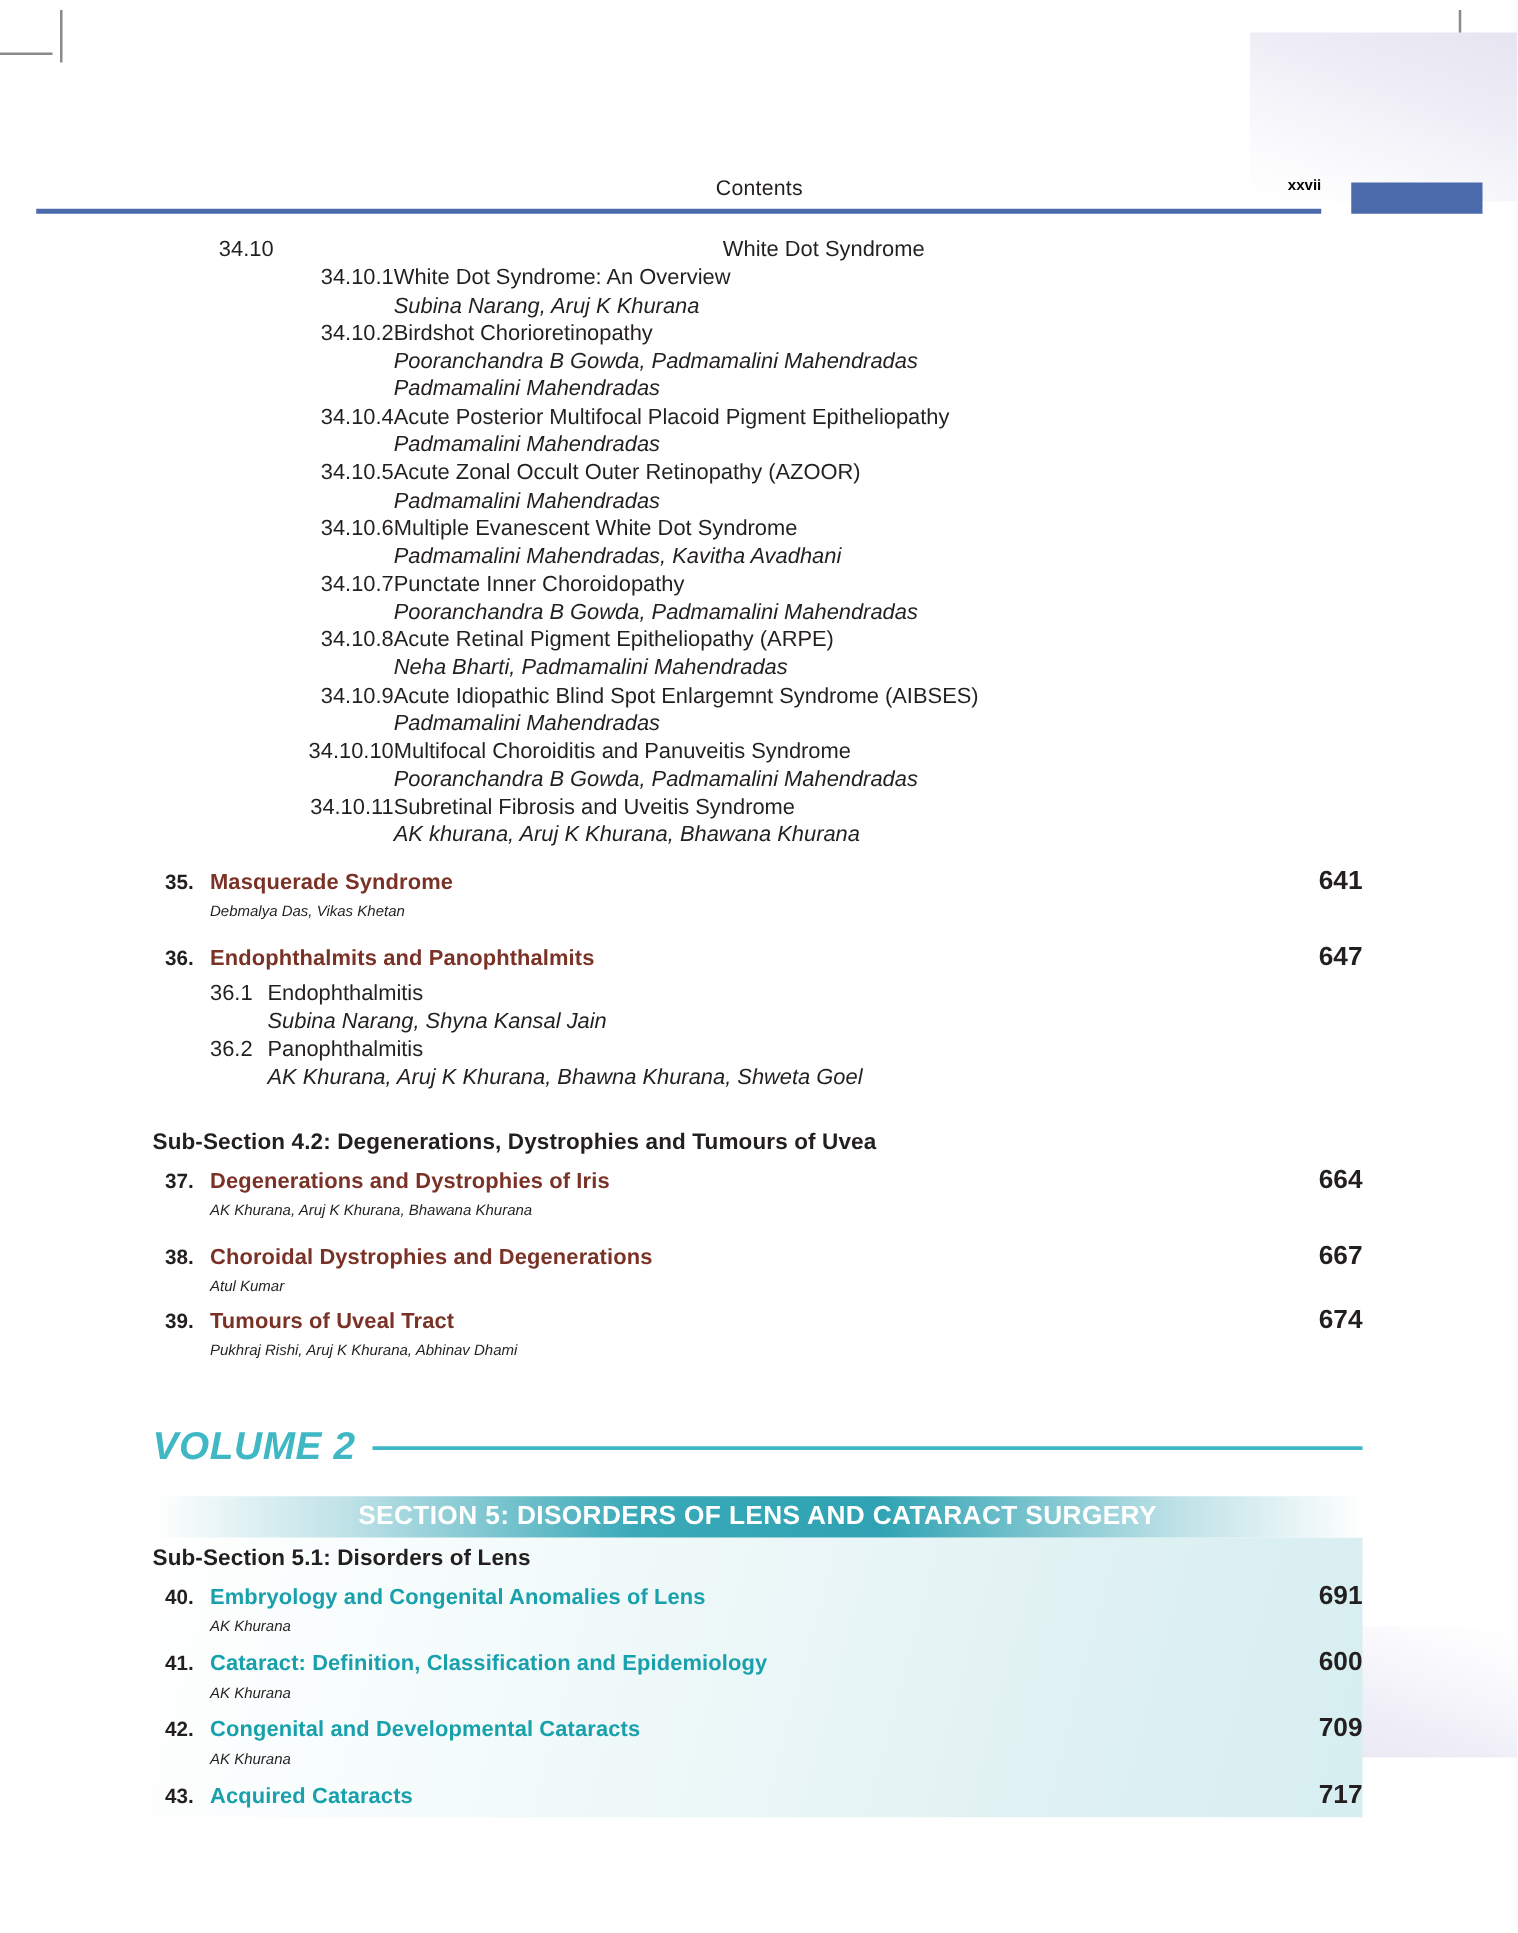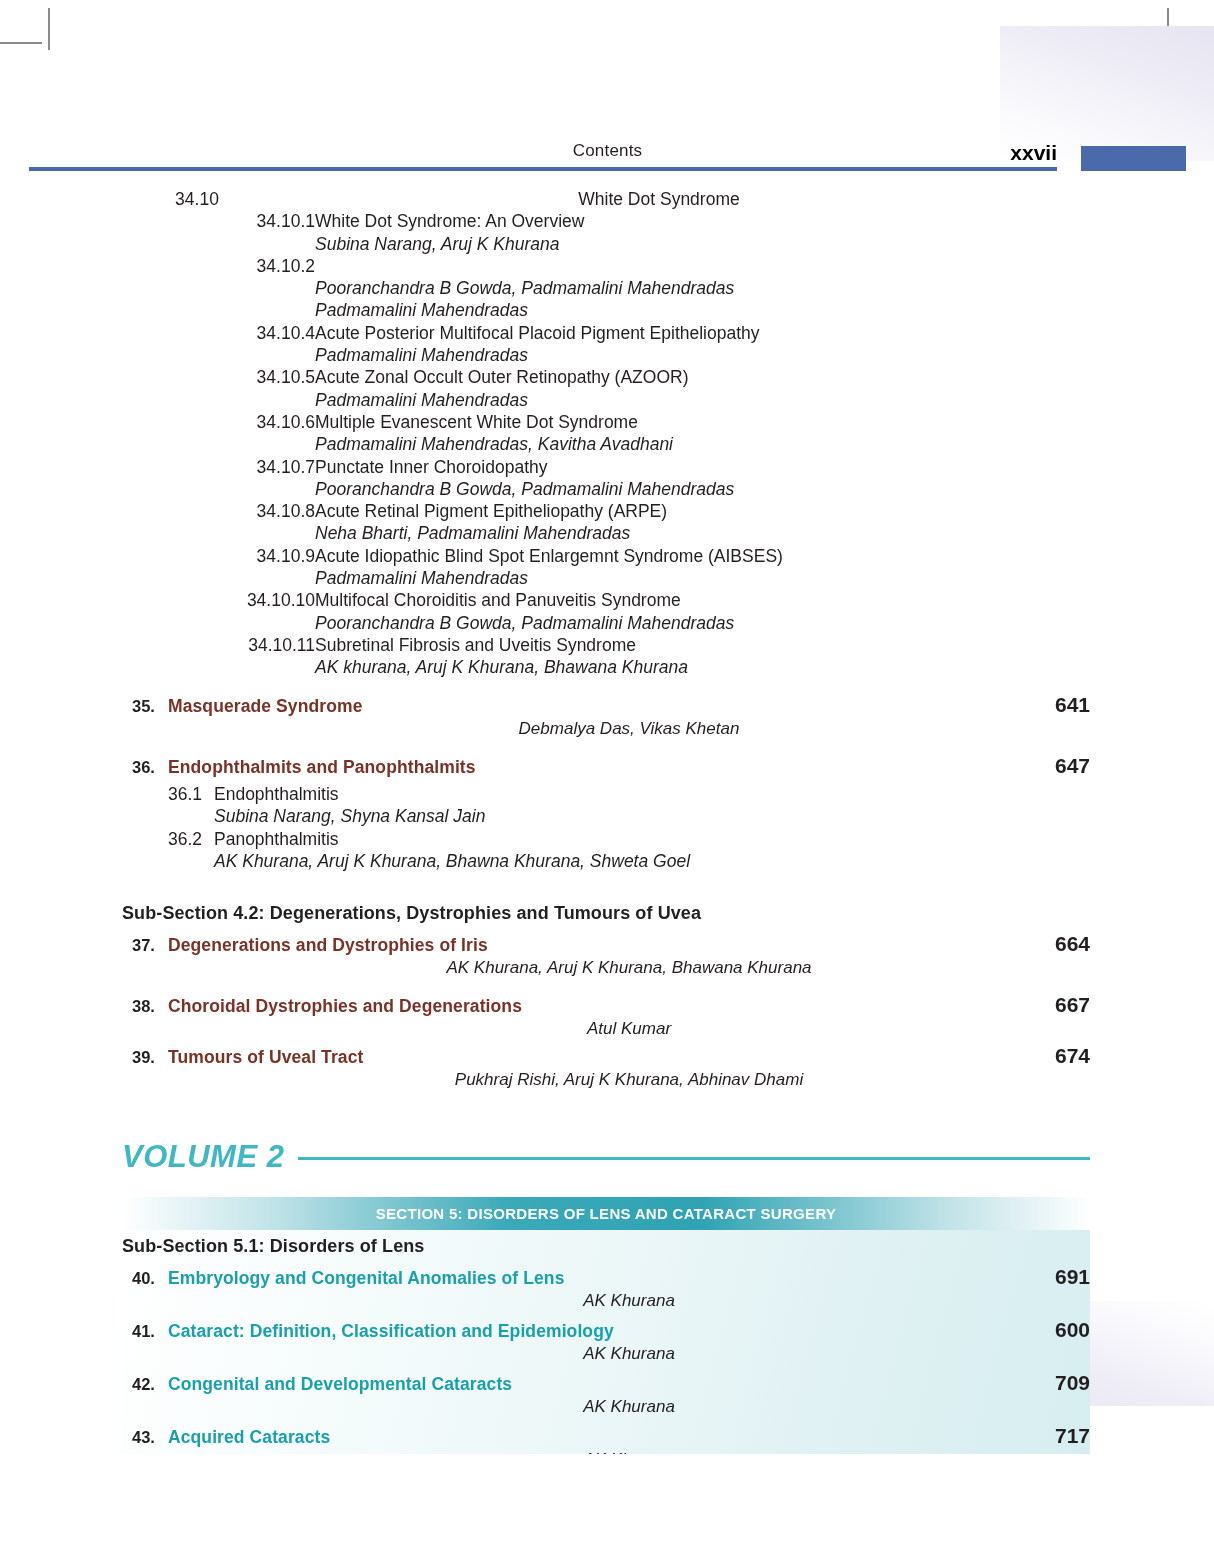--- a/index.html
+++ b/index.html
@@ -58,21 +58,21 @@
     top: 0;
     text-align: center;
     font-size: 17px;
     letter-spacing: .2px;
     color: #231f20;
   }
   .runhead-folio {
     position: absolute;
     right: 129px;
     top: 0;
-    font-size: 21px;
+    font-size: 12px;
     font-weight: bold;
     color: #000000;
   }
   .runhead-rule {
     position: absolute;
     left: 0;
     top: 26px;
     width: 1028px;
     height: 4px;
     background: #4a6aac;
@@ -145,25 +145,24 @@
     color: #231f20;
     font-size: 21px;
     text-align: right;
     width: 60px;
   }
   .chap.red .ctitle { color: #7b3226; }
   .chap.teal .ctitle { color: #18a0ac; }
 
   .chap-auth {
     padding-left: 46px;
-    font-size: 17px;
+    font-size: 12px;
     line-height: 22px;
     font-style: italic;
     color: #231f20;
-    text-align: center;
   }
 
   
   .sub1 {
     display: flex;
     font-size: 17.5px;
     line-height: 22.5px;
     padding-left: 46px;
     color: #231f20;
   }
@@ -215,21 +214,21 @@
         #bfe2e7 16%,
         #3aa9b8 40%,
         #2fa3b3 60%,
         #bfe2e7 85%,
         #ffffff 100%);
     display: flex;
     align-items: center;
     justify-content: center;
   }
   .section-banner-text {
-    font-size: 15px;
+    font-size: 21px;
     font-weight: bold;
     color: #ffffff;
     letter-spacing: .3px;
   }
 
   
   .vol2-body {
     background: linear-gradient(105deg,
         #ffffff 0%,
         #f6fcfc 22%,
@@ -279,20 +278,21 @@
     </div>
 
     <div class="lvl3">
       <span class="num">34.10.1</span>
       <span class="ttl">White Dot Syndrome: An Overview</span>
     </div>
     <div class="lvl3-auth">Subina Narang, Aruj K Khurana</div>
 
     <div class="lvl3">
       <span class="num">34.10.2</span>
+      <span class="ttl">Birdshot Chorioretinopathy</span>
     </div>
     <div class="lvl3-auth">Pooranchandra B Gowda, Padmamalini Mahendradas</div>
 
     <div class="lvl3-auth">Padmamalini Mahendradas</div>
 
     <div class="lvl3">
       <span class="num">34.10.4</span>
       <span class="ttl">Acute Posterior Multifocal Placoid Pigment Epitheliopathy</span>
     </div>
     <div class="lvl3-auth">Padmamalini Mahendradas</div>

